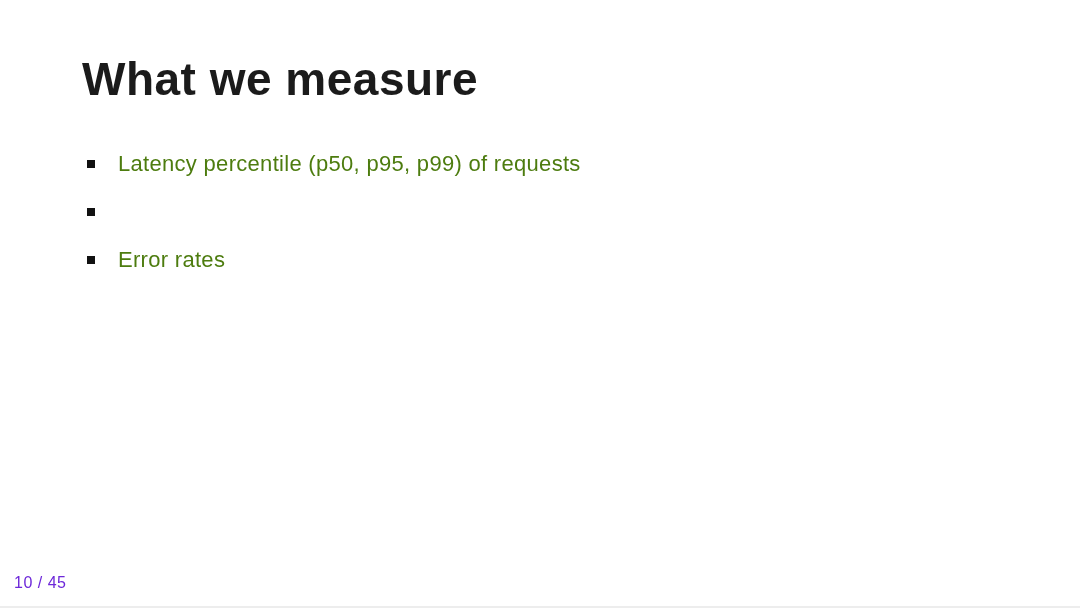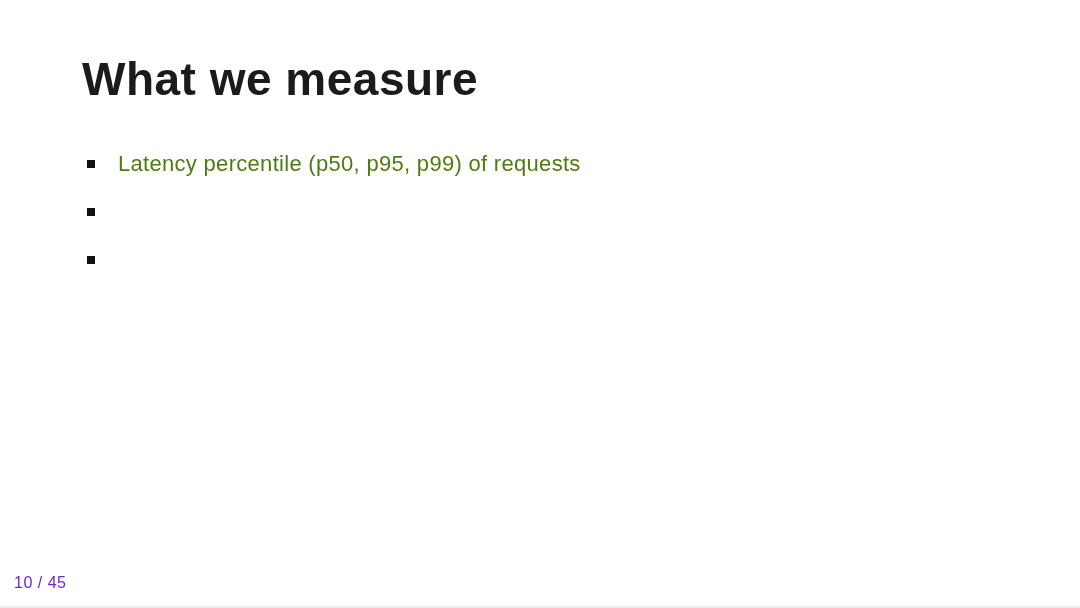--- a/index.html
+++ b/index.html
@@ -73,18 +73,19 @@
   <ul class="bullet-list">
     <li class="bullet-item">
       <span class="bullet-square"></span>
       <span class="bullet-text">Latency percentile (p50, p95, p99) of requests</span>
     </li>
     <li class="bullet-item">
       <span class="bullet-square"></span>
     </li>
     <li class="bullet-item">
       <span class="bullet-square"></span>
+      <span class="bullet-text">Error rates</span>
     </li>
   </ul>
 
   <div class="page-indicator">10 / 45</div>
 
 </div>
 
 </body></html>

